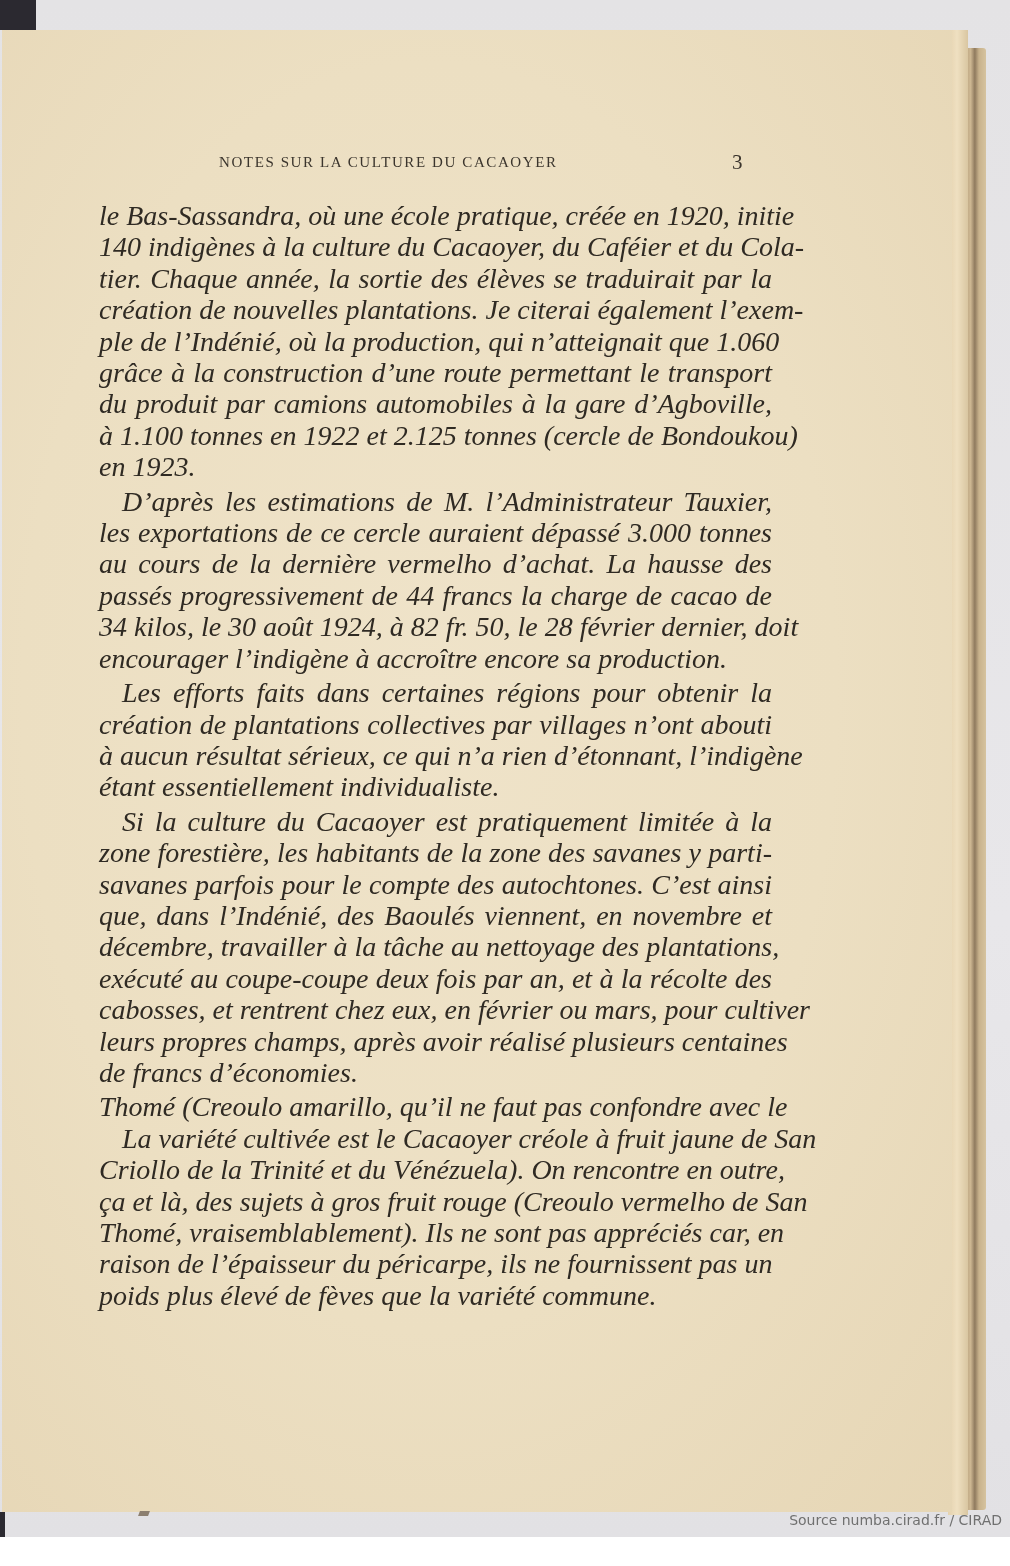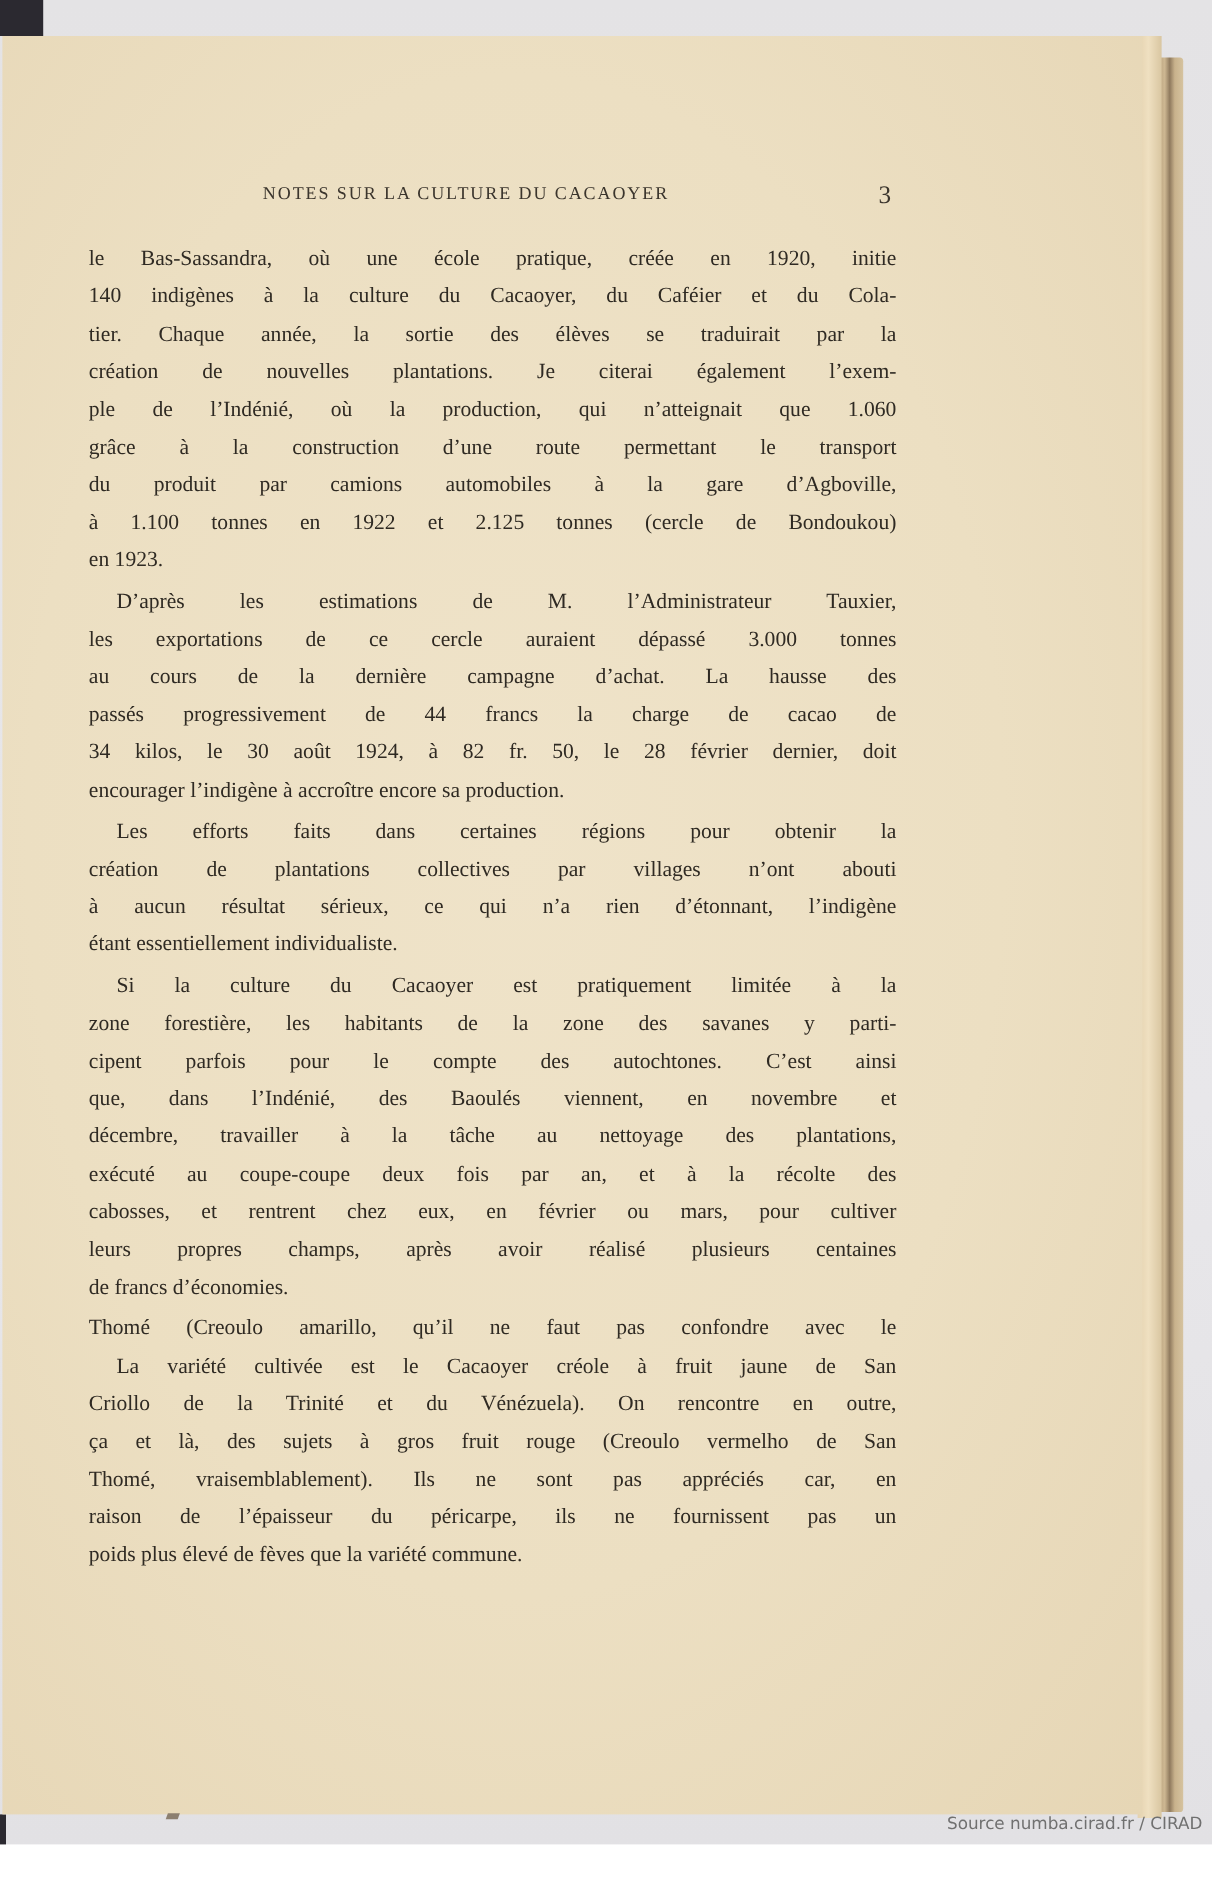--- a/index.html
+++ b/index.html
@@ -71,28 +71,29 @@
     .page-number {
       position: absolute;
       left: 728px;
       top: -2px;
       font-family: "Liberation Serif", serif;
       font-size: 21px;
       color: #3b352d;
     }
     .body-text {
       position: absolute;
-      left: 74px;
+      left: 99px;
       top: 200px;
       width: 673px;
       font-family: "Liberation Serif", serif;
-      font-size: 18px;
+      font-size: 28px;
       line-height: 31.4px;
       color: #2f2a23;
       text-align: justify;
+      font-style: italic;
     }
     .paragraph {
       margin: 0 0 3px 0;
     }
     .line {
       display: block;
       text-align: justify;
       text-align-last: justify;
       white-space: nowrap;
       overflow: visible;
@@ -145,35 +146,35 @@
       <span class="line">création de nouvelles plantations. Je citerai également l’exem-</span>
       <span class="line">ple de l’Indénié, où la production, qui n’atteignait que 1.060</span>
       <span class="line">grâce à la construction d’une route permettant le transport</span>
       <span class="line">du produit par camions automobiles à la gare d’Agboville,</span>
       <span class="line">à 1.100 tonnes en 1922 et 2.125 tonnes (cercle de Bondoukou)</span>
       <span class="line last">en 1923.</span>
     </div>
   <div class="paragraph">
       <span class="line para-indent">D’après les estimations de M. l’Administrateur Tauxier,</span>
       <span class="line">les exportations de ce cercle auraient dépassé 3.000 tonnes</span>
-      <span class="line">au cours de la dernière campagne d’achat. La hausse des</span>
+      <span class="line">au cours de la dernière vermelho d’achat. La hausse des</span>
       <span class="line">passés progressivement de 44 francs la charge de cacao de</span>
       <span class="line">34 kilos, le 30 août 1924, à 82 fr. 50, le 28 février dernier, doit</span>
       <span class="line last">encourager l’indigène à accroître encore sa production.</span>
     </div>
   <div class="paragraph">
       <span class="line para-indent">Les efforts faits dans certaines régions pour obtenir la</span>
       <span class="line">création de plantations collectives par villages n’ont abouti</span>
       <span class="line">à aucun résultat sérieux, ce qui n’a rien d’étonnant, l’indigène</span>
       <span class="line last">étant essentiellement individualiste.</span>
     </div>
   <div class="paragraph">
       <span class="line para-indent">Si la culture du Cacaoyer est pratiquement limitée à la</span>
       <span class="line">zone forestière, les habitants de la zone des savanes y parti-</span>
-      <span class="line">cipent parfois pour le compte des autochtones. C’est ainsi</span>
+      <span class="line">savanes parfois pour le compte des autochtones. C’est ainsi</span>
       <span class="line">que, dans l’Indénié, des Baoulés viennent, en novembre et</span>
       <span class="line">décembre, travailler à la tâche au nettoyage des plantations,</span>
       <span class="line">exécuté au coupe-coupe deux fois par an, et à la récolte des</span>
       <span class="line">cabosses, et rentrent chez eux, en février ou mars, pour cultiver</span>
       <span class="line">leurs propres champs, après avoir réalisé plusieurs centaines</span>
       <span class="line last">de francs d’économies.</span>
     </div>
   <div class="paragraph">
       <span class="line">Thomé (Creoulo amarillo, qu’il ne faut pas confondre avec le</span>
       <span class="line para-indent">La variété cultivée est le Cacaoyer créole à fruit jaune de San</span>

